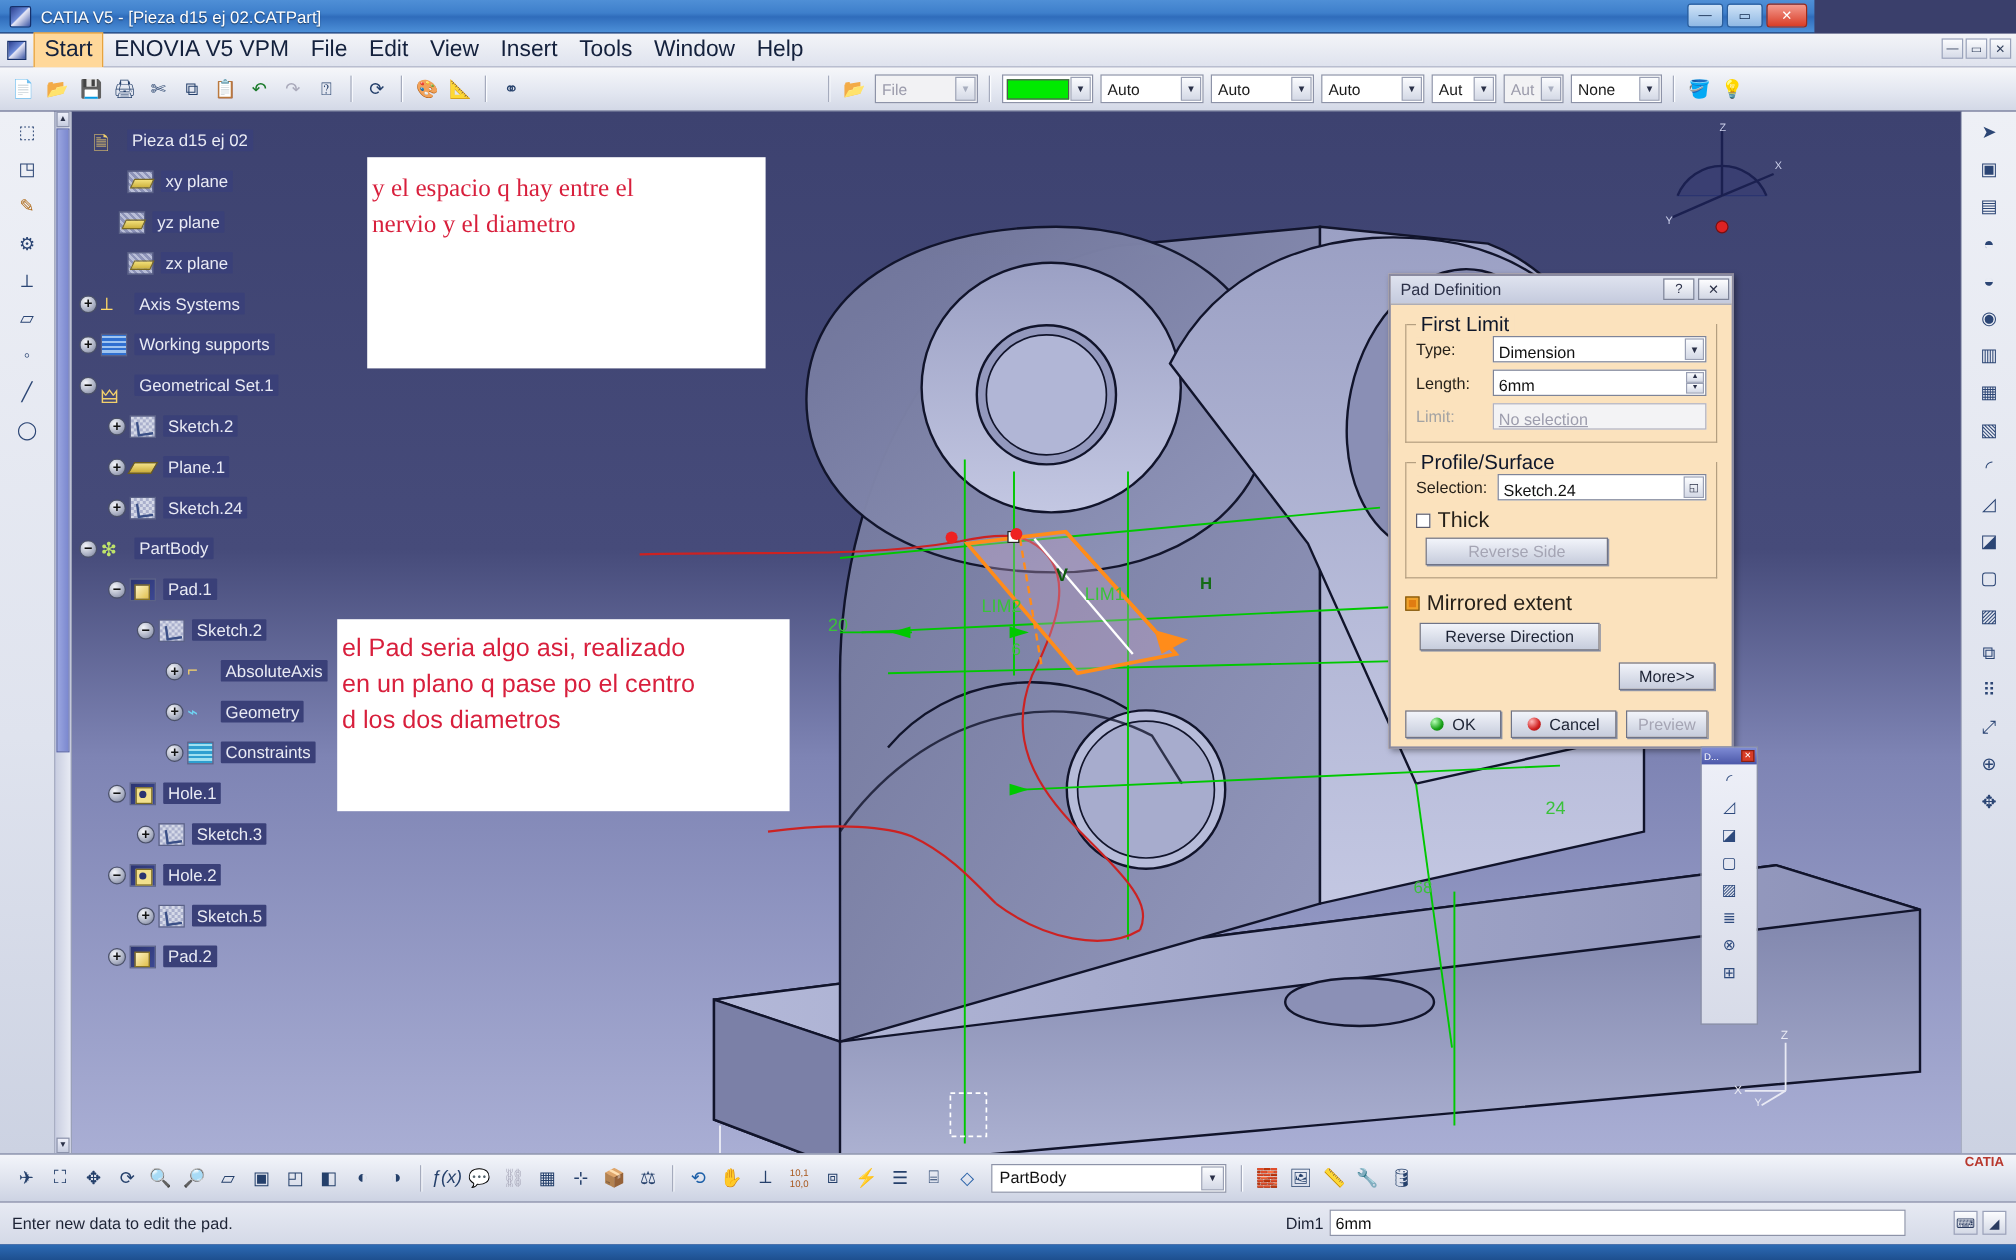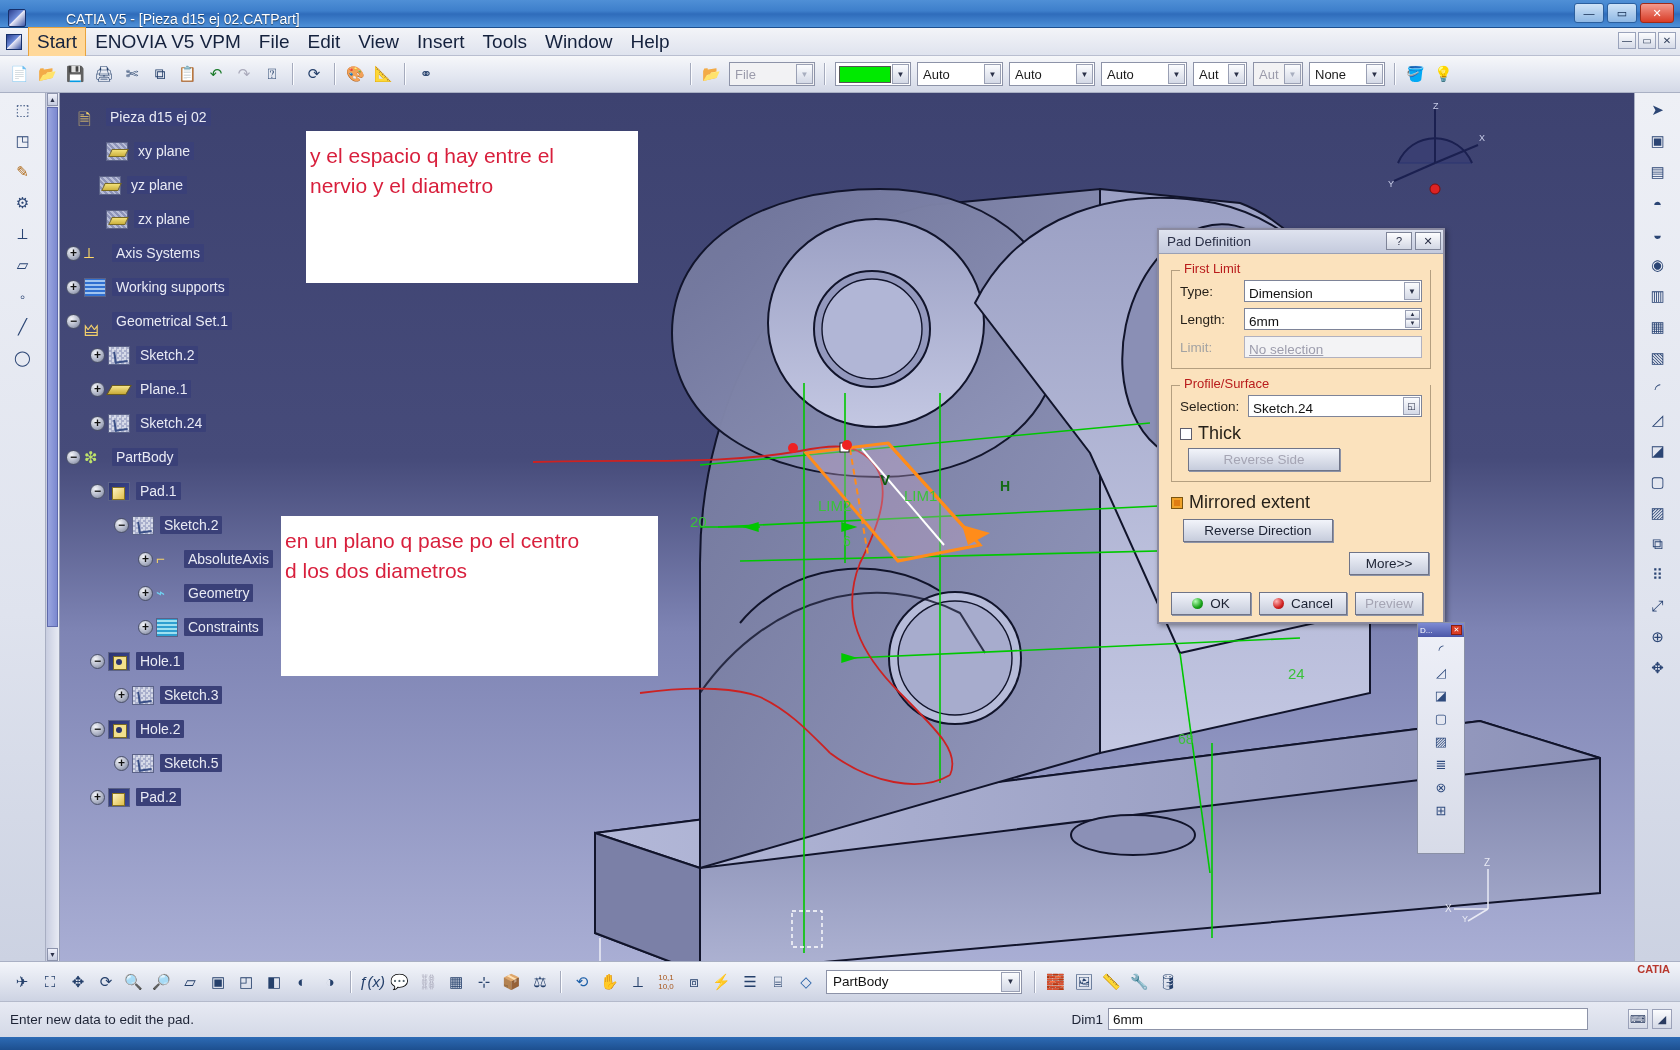--- a/index.html
+++ b/index.html
@@ -8,24 +8,24 @@
     width:1680px; height:1050px; overflow:hidden;
     font-family:"Liberation Sans", sans-serif;
     font-size:13px;
     background:#3a3f6b;
     -webkit-font-smoothing:none;
   }
   #app { position:relative; width:1680px; height:1050px; }
 
   
   .titlebar{
-    position:absolute; left:0; top:0; width:1680px; height:28px;
+    position:absolute; left:0; top:0; width:1512px; height:28px;
     background:linear-gradient(to bottom,#4f8fd6 0%,#3e7fcb 40%,#2f6cbb 52%,#4d90d8 100%);
     border-bottom:1px solid #1d4f8f;
-    display:flex; align-items:flex-end;gap:32px;
+    display:flex; align-items:center;
   }
   .titlebar .tb-icon{
     width:18px;height:18px;margin-left:8px;margin-right:8px;
     background:linear-gradient(135deg,#2b3f8e,#6c8ad8 45%,#e8e8f6 50%,#3a55a5);
     border:1px solid #16306b; border-radius:2px;
   }
   .titlebar .tb-title{ color:#ffffff; font-size:14px; text-shadow:0 1px 1px rgba(0,0,0,.55); }
   .tb-buttons{ position:absolute; right:6px; top:3px; display:flex; gap:3px; }
   .tb-btn{
     width:30px;height:20px;border:1px solid #2b5f9e;border-radius:3px;
@@ -163,21 +163,21 @@
     height:24px; background:linear-gradient(to bottom,#dfe3ef,#c4cadd);
     display:flex; align-items:center; padding-left:8px;
     color:#2b3047; font-size:13.5px; border-bottom:1px solid #9aa0b4;
   }
   .dlg-btns{ position:absolute; right:2px; top:2px; display:flex; gap:3px; }
   .dlg-btn{ width:26px;height:18px;border:1px solid #7e8498;background:linear-gradient(to bottom,#fdfdff,#d2d7e4);
     font-size:11px;color:#2b3047;display:flex;align-items:center;justify-content:center;}
   .dlg-body{ position:relative; padding:10px 12px; }
   .group{ border:1px solid #b49f80; border-top:none; margin-top:14px; padding:10px 8px 8px 8px; position:relative;}
   .group:before{content:"";position:absolute;left:0;top:0;width:8px;border-top:1px solid #b49f80;}
-  .group>.gtitle{ position:absolute; top:-9px; left:8px; background:#fbe2bd; padding:0 4px; font-size:13px; color:#b91c1c;}
+  .group>.gtitle{ position:absolute; top:-9px; left:8px; background:#fbe2bd; padding:0 4px; font-size:17px; color:#0f172a;}
   .row{ display:flex; align-items:center; margin-bottom:6px; }
   .lbl{ width:64px; font-size:13.5px; color:#241f18; }
   .lbl.dim{ color:#a3a3a3; }
   .fld{ flex:1; height:22px; border:1px solid #7e8498; background:#fff; font-size:13.5px;
     display:flex; align-items:flex-end; padding-left:4px; color:#111; position:relative;}
   .fld.dim{ background:#f3f3f5; color:#9d9dad; border-color:#b1b1bf;text-decoration:underline;}
   .fld .cbarrow{ position:absolute; right:1px; top:1px; width:16px;height:18px;
     background:linear-gradient(to bottom,#fbfcfe,#d4d9e6); border:1px solid #9aa0b4;
     display:flex;align-items:center;justify-content:center;font-size:8px;color:#2a3047;}
   .spin{ position:absolute; right:1px; top:1px; width:15px; height:18px; display:flex; flex-direction:column;}
@@ -619,26 +619,27 @@
       <span class="tlabel">Sketch.5</span>
     </div>
 
     <div class="tnode" style="padding-left:30px">
       <span class="texp">+</span>
       <span class="ticon ic-pad"></span>
       <span class="tlabel">Pad.2</span>
     </div>
   </div>
 
-  <div class="callout" style="left:306px; top:131px; width:332px; height:152px;">
+  <div class="callout" style="left:306px; top:131px; width:332px; height:176px;font-family:Liberation Serif, serif;">
     <div>y el espacio q hay entre el</div>
     <div>nervio y el diametro</div>
   </div>
 
   <div class="callout" style="left:281px; top:516px; width:377px; height:160px;">
+    <div>el Pad seria algo asi, realizado</div>
     <div>en un plano q pase po el centro</div>
     <div>d los dos diametros</div>
   </div>
 
   <div class="dialog">
     <div class="dlg-title">
       <span>Pad Definition</span>
       <div class="dlg-btns">
         <div class="dlg-btn">?</div>
         <div class="dlg-btn">✕</div>

